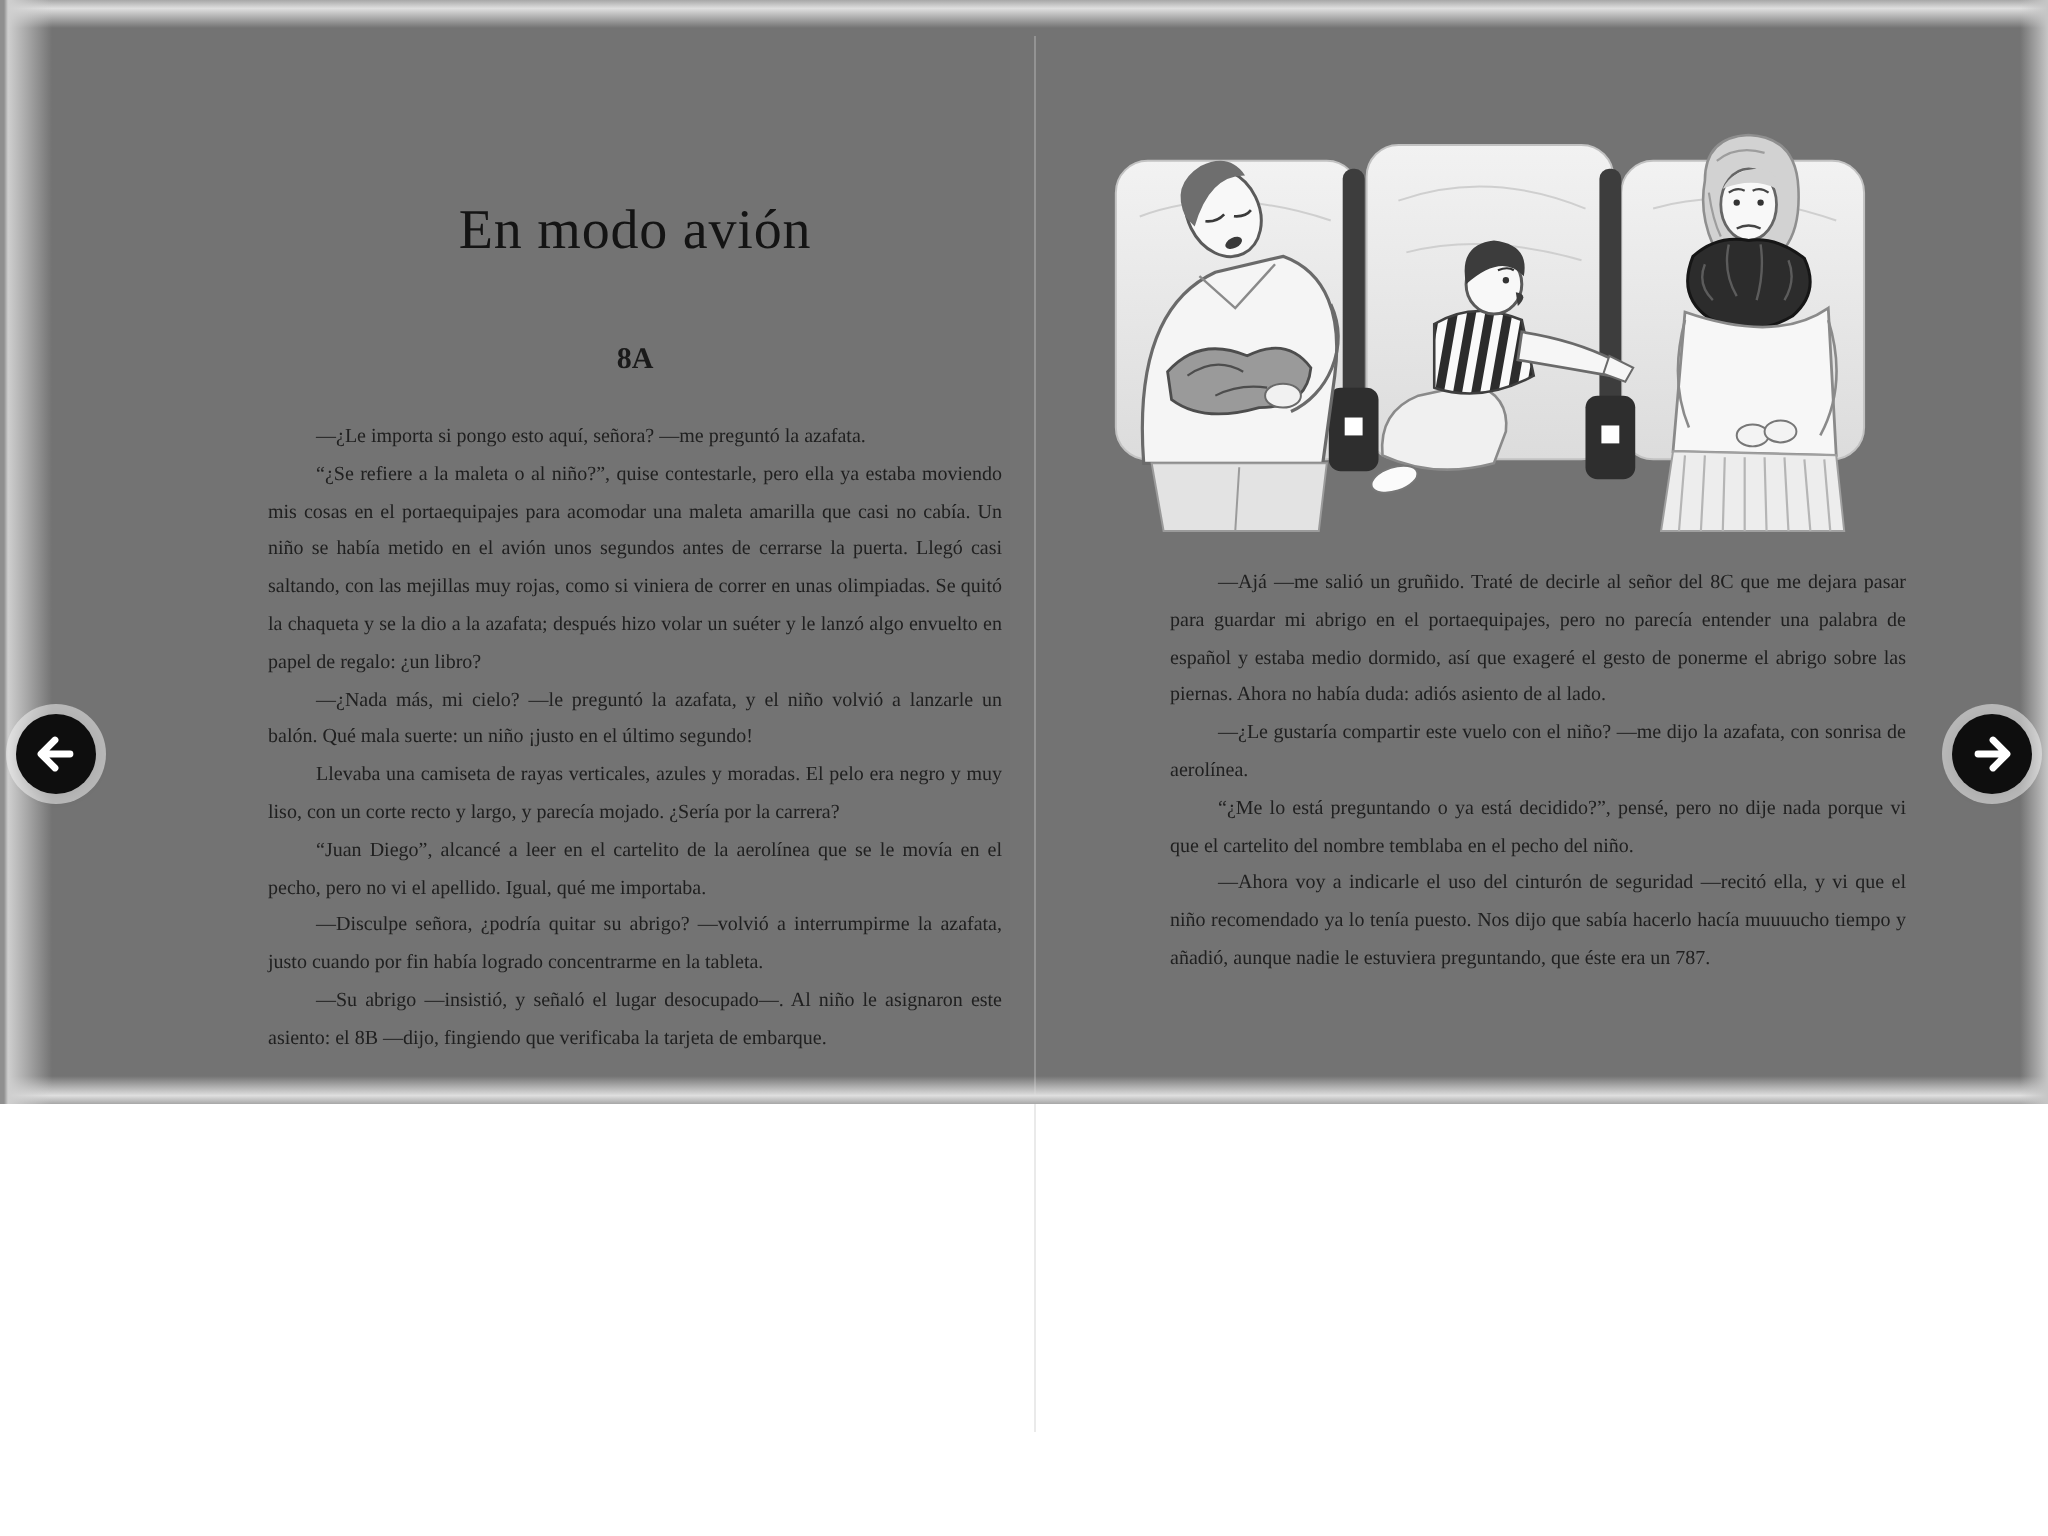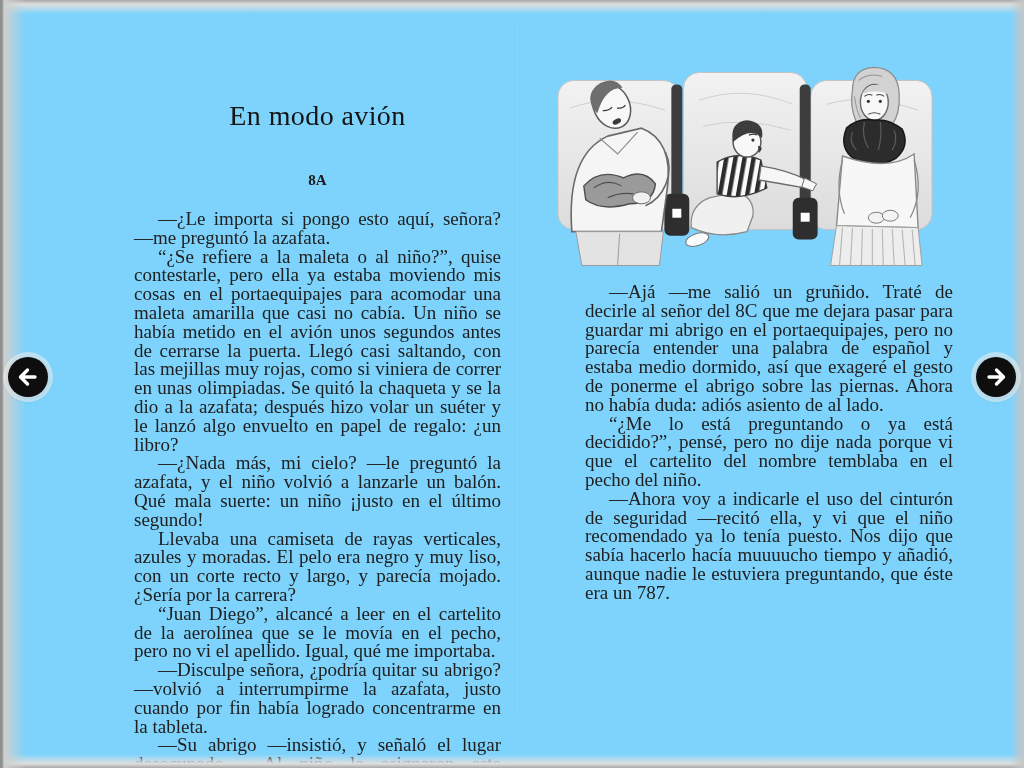--- a/index.html
+++ b/index.html
@@ -7,22 +7,22 @@
     padding: 0;
     width: 1024px;
     height: 768px;
     overflow: hidden;
     background: #ffffff;
     font-family: "Liberation Serif", serif;
   }
   .stage {
     position: relative;
     width: 1024px;
-    height: 768px;
-    background: #7dd3fc;
+    height: 552px;
+    background: #737373;
   }
   
   .edge { position: absolute; pointer-events: none; z-index: 5; }
   .edge.top    { left: 0; top: 0; width: 100%; height: 14px;
                  background: linear-gradient(to bottom, #a7a7a7 0%, #dfdfdf 30%, rgba(255,255,255,0) 100%); }
   .edge.bottom { left: 0; bottom: 0; width: 100%; height: 14px;
                  background: linear-gradient(to top, #a7a7a7 0%, #dfdfdf 30%, rgba(255,255,255,0) 100%); }
   .edge.left   { left: 0; top: 0; width: 26px; height: 100%;
                  background: linear-gradient(to right, #8f8f8f 0px, #8f8f8f 2px, #cfcfcf 4px, rgba(255,255,255,0) 100%); }
   .edge.right  { right: 0; top: 0; width: 14px; height: 100%;
@@ -47,21 +47,21 @@
   }
   .section-label {
     font-size: 15px;
     font-weight: 700;
     margin: 0 0 21px 0;
     color: #1a1a1a;
     text-align: center;
   }
   .page-col p {
     margin: 0;
-    font-size: 19px;
+    font-size: 10px;
     line-height: 18.8px;
     text-align: justify;
     text-indent: 24px;
     color: #202020;
   }
 
   .illustration {
     position: absolute; left: 542px; top: 56px;
     width: 398px; height: 210px;
     z-index: 2;
@@ -180,20 +180,21 @@
         <ellipse cx="336" cy="162" rx="8" ry="5.5" fill="#f3f3f3" stroke="#777777"></ellipse>
         <ellipse cx="350" cy="160" rx="8" ry="5.5" fill="#f3f3f3" stroke="#777777"></ellipse>
         <path d="M296,170 L378,172 L382,210 L290,210 Z" fill="#ededed" stroke="#a0a0a0"></path>
         <path d="M302,172 L299,210 M312,172 L310,210 M322,173 L321,210 M332,173 L332,210 M342,173 L343,210 M352,173 L354,210 M362,174 L365,210 M372,174 L375,210" stroke="#b5b5b5" fill="none" stroke-width="1.1"></path>
       </g>
     </svg>
   </div>
 
   <div class="page-col right">
     <p>—Ajá —me salió un gruñido. Traté de decirle al señor del 8C que me dejara pasar para guardar mi abrigo en el portaequipajes, pero no parecía entender una palabra de español y estaba medio dormido, así que exageré el gesto de ponerme el abrigo sobre las piernas. Ahora no había duda: adiós asiento de al lado.</p>
+    <p>—¿Le gustaría compartir este vuelo con el niño? —me dijo la azafata, con sonrisa de aerolínea.</p>
     <p>“¿Me lo está preguntando o ya está decidido?”, pensé, pero no dije nada porque vi que el cartelito del nombre temblaba en el pecho del niño.</p>
     <p>—Ahora voy a indicarle el uso del cinturón de seguridad —recitó ella, y vi que el niño recomendado ya lo tenía puesto. Nos dijo que sabía hacerlo hacía muuuucho tiempo y añadió, aunque nadie le estuviera preguntando, que éste era un 787.</p>
   </div>
 
   <button class="nav-btn prev">
     <svg viewBox="0 0 40 40">
       <path d="M27,20 H13 M19.5,13 L12.5,20 L19.5,27" fill="none" stroke="#ffffff" stroke-width="3.4" stroke-linecap="round" stroke-linejoin="round"></path>
     </svg>
   </button>
   <button class="nav-btn next">

